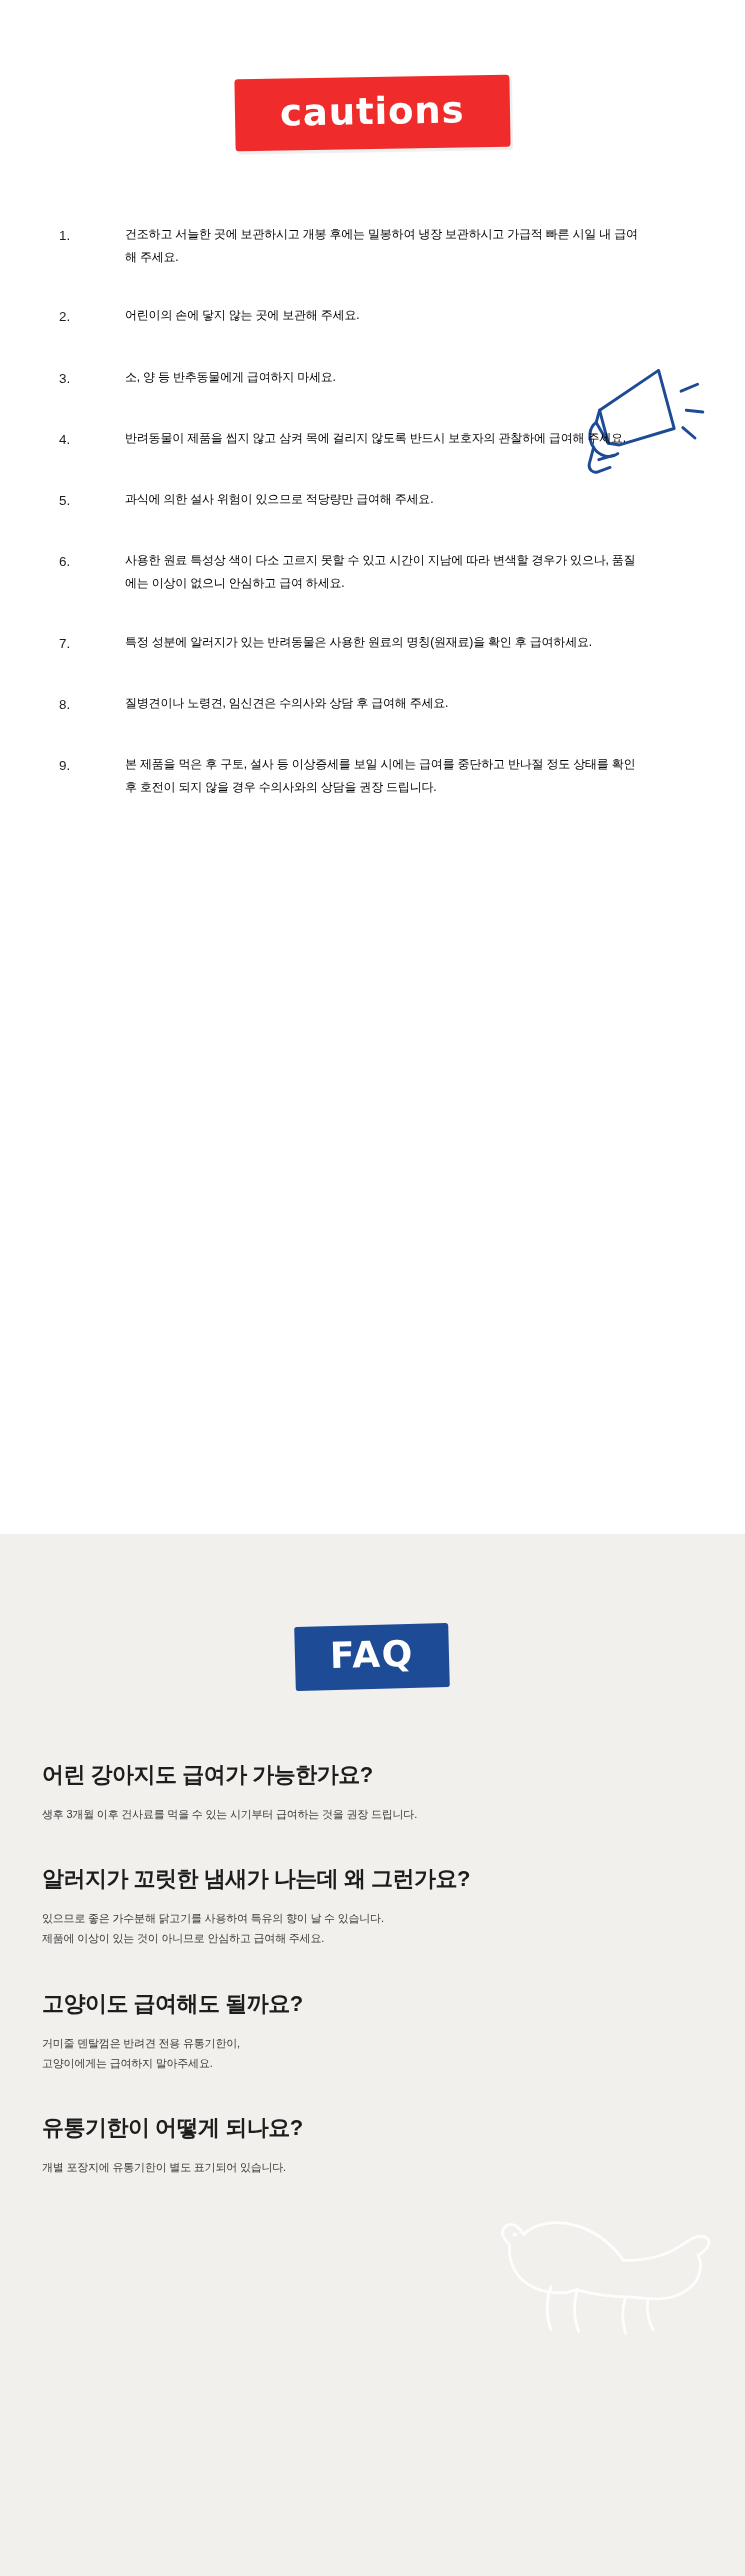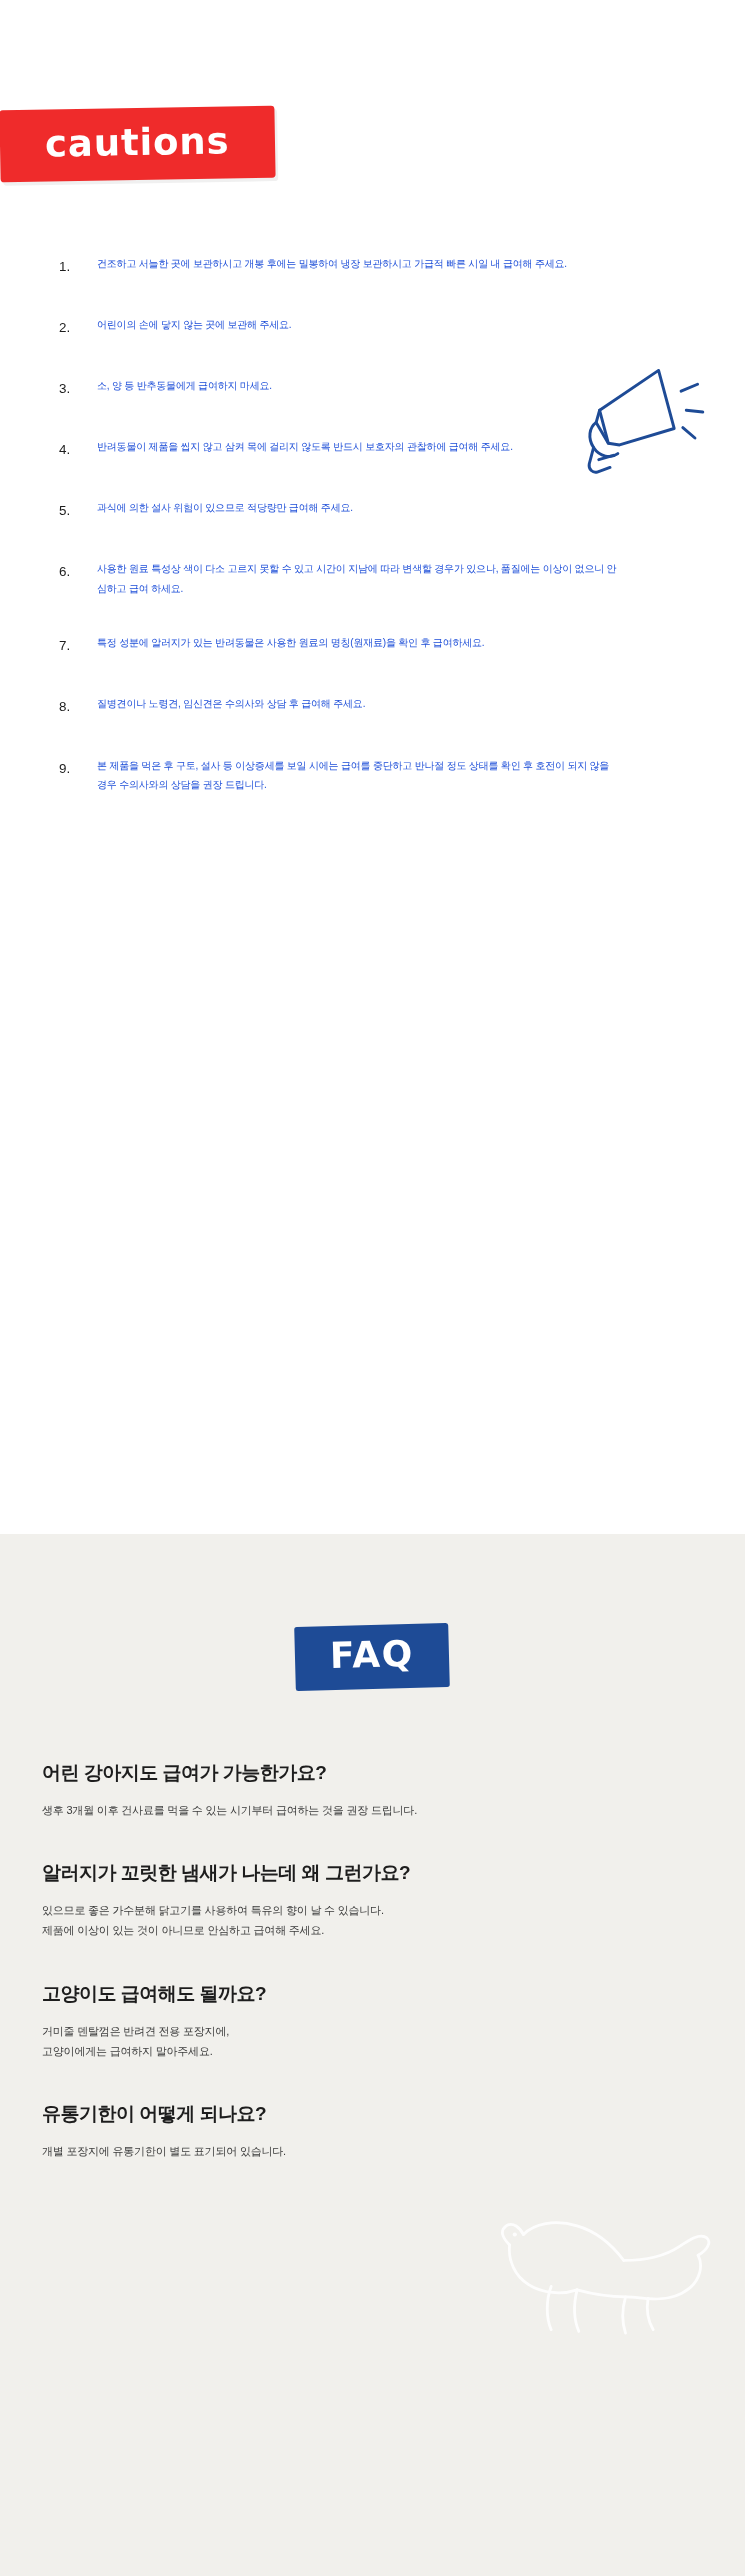--- a/index.html
+++ b/index.html
@@ -24,22 +24,22 @@
     position: relative;
     width: 745px;
     height: 1534px;
     background: #ffffff;
     box-sizing: border-box;
     padding-top: 0;
   }
 
   .badge-wrap {
     display: flex;
-    justify-content: flex-start;
-    padding-top: 108px;
+    justify-content: center;
+    padding-top: 77px;
   }
   .cautions-badge {
     background: #ef2b2b;
     color: #ffffff;
     font-size: 37px;
     font-weight: bold;
     letter-spacing: 0.9px;
     padding: 15.6px 45px 19px 45px;
     border-radius: 3.5px;
     transform: rotate(-1deg);
@@ -62,25 +62,26 @@
   .caution-num {
     width: 45px;
     flex: 0 0 45px;
     font-size: 13.4px;
     color: #1d1d1d;
     line-height: 1.95;
     padding-left: 7px;
     box-sizing: border-box;
   }
   .caution-text {
-    font-size: 10px;
-    color: #1d4ed8;
+    font-size: 12px;
+    color: #000000;
     line-height: 1.95;
     max-width: 520px;
     letter-spacing: -0.2px;
+    margin-left: 28px;
   }
 
   
   .megaphone {
     position: absolute;
     right: 36px;
     top: 360px;
     width: 139px;
     height: 130px;
     z-index: 1;
@@ -115,21 +116,21 @@
   .faq-list {
     margin-top: 71px;
     padding: 0 42px;
     position: relative;
     z-index: 2;
   }
   .faq-item {
     margin-bottom: 40px;
   }
   .faq-q {
-    font-size: 19px;
+    font-size: 22px;
     font-weight: bold;
     color: #1d1d1d;
     letter-spacing: -0.5px;
     margin-bottom: 14px;
   }
   .faq-a {
     font-size: 11px;
     color: #3a3a3a;
     line-height: 1.85;
     letter-spacing: -0.2px;
@@ -240,21 +241,21 @@
       </div>
 
       <div class="faq-item">
         <div class="faq-q">알러지가 꼬릿한 냄새가 나는데 왜 그런가요?</div>
         <div class="faq-a">있으므로 좋은 가수분해 닭고기를 사용하여 특유의 향이 날 수 있습니다.</div>
         <div class="faq-a">제품에 이상이 있는 것이 아니므로 안심하고 급여해 주세요.</div>
       </div>
 
       <div class="faq-item">
         <div class="faq-q">고양이도 급여해도 될까요?</div>
-        <div class="faq-a">거미줄 덴탈껌은 반려견 전용 포장지에,</div>
+        <div class="faq-a">거미줄 덴탈껌은 반려견 전용 유통기한이,</div>
         <div class="faq-a">고양이에게는 급여하지 말아주세요.</div>
       </div>
 
       <div class="faq-item">
         <div class="faq-q">유통기한이 어떻게 되나요?</div>
         <div class="faq-a">개별 포장지에 유통기한이 별도 표기되어 있습니다.</div>
       </div>
 
     </div>
   </section>

